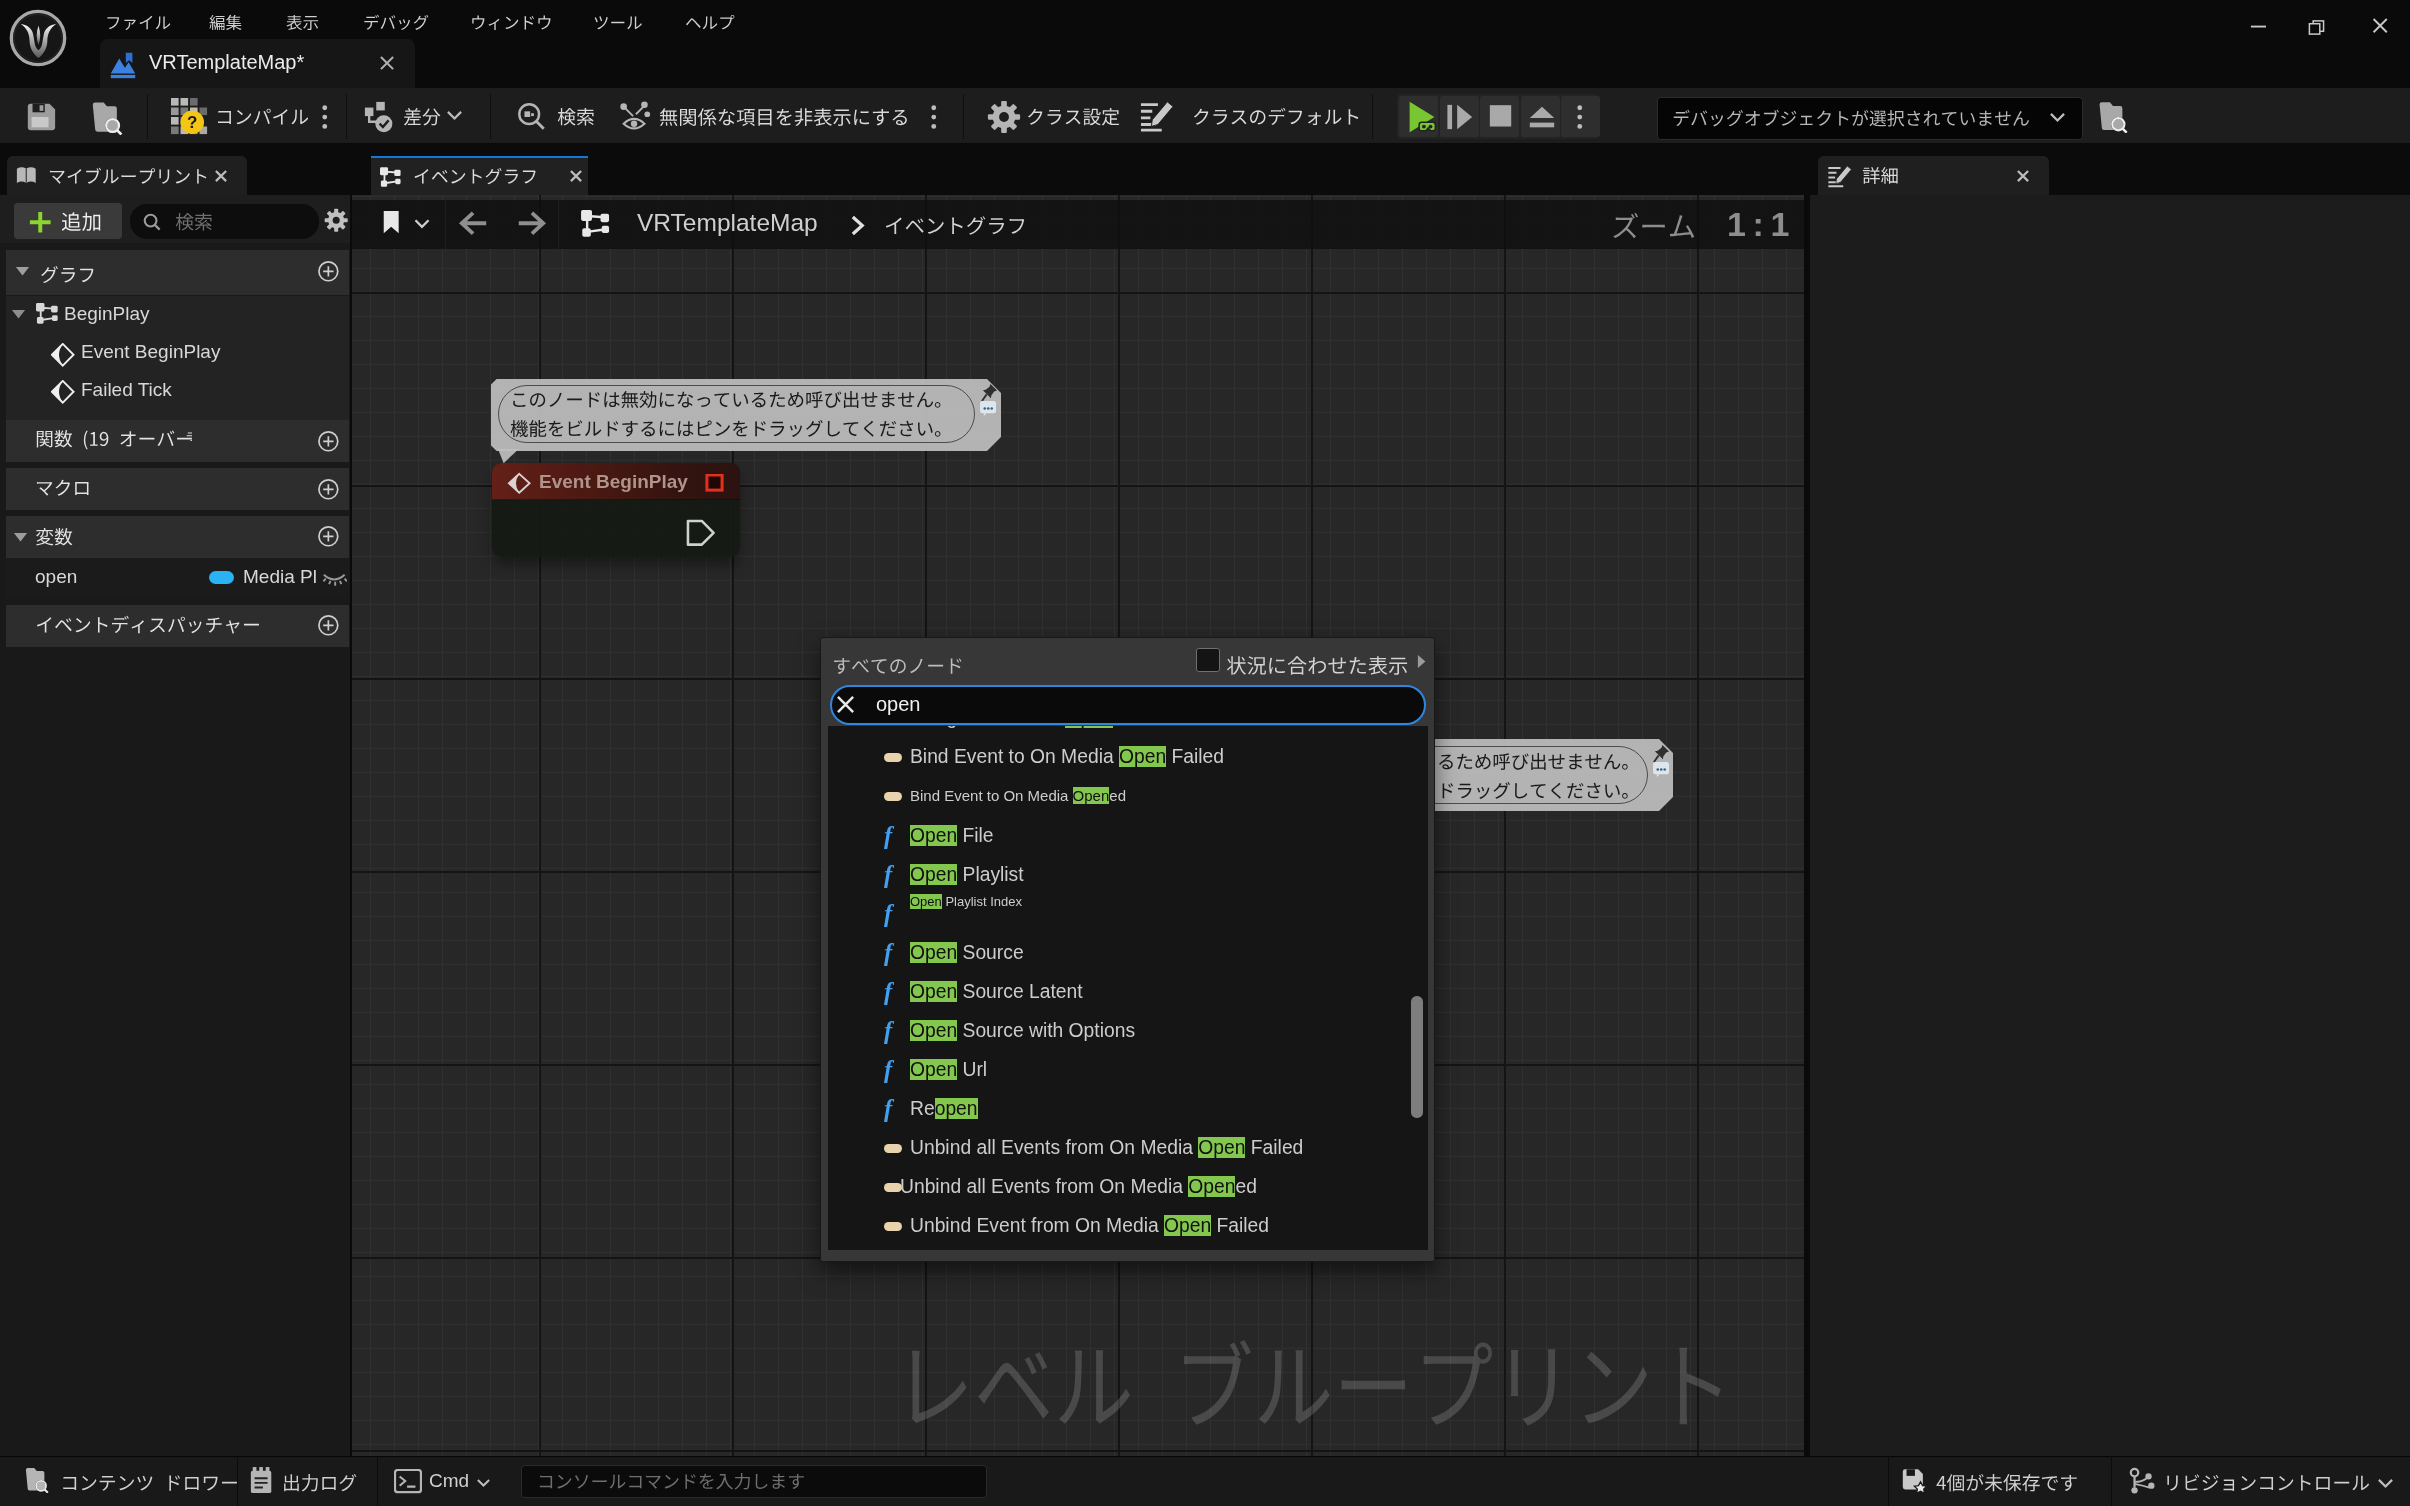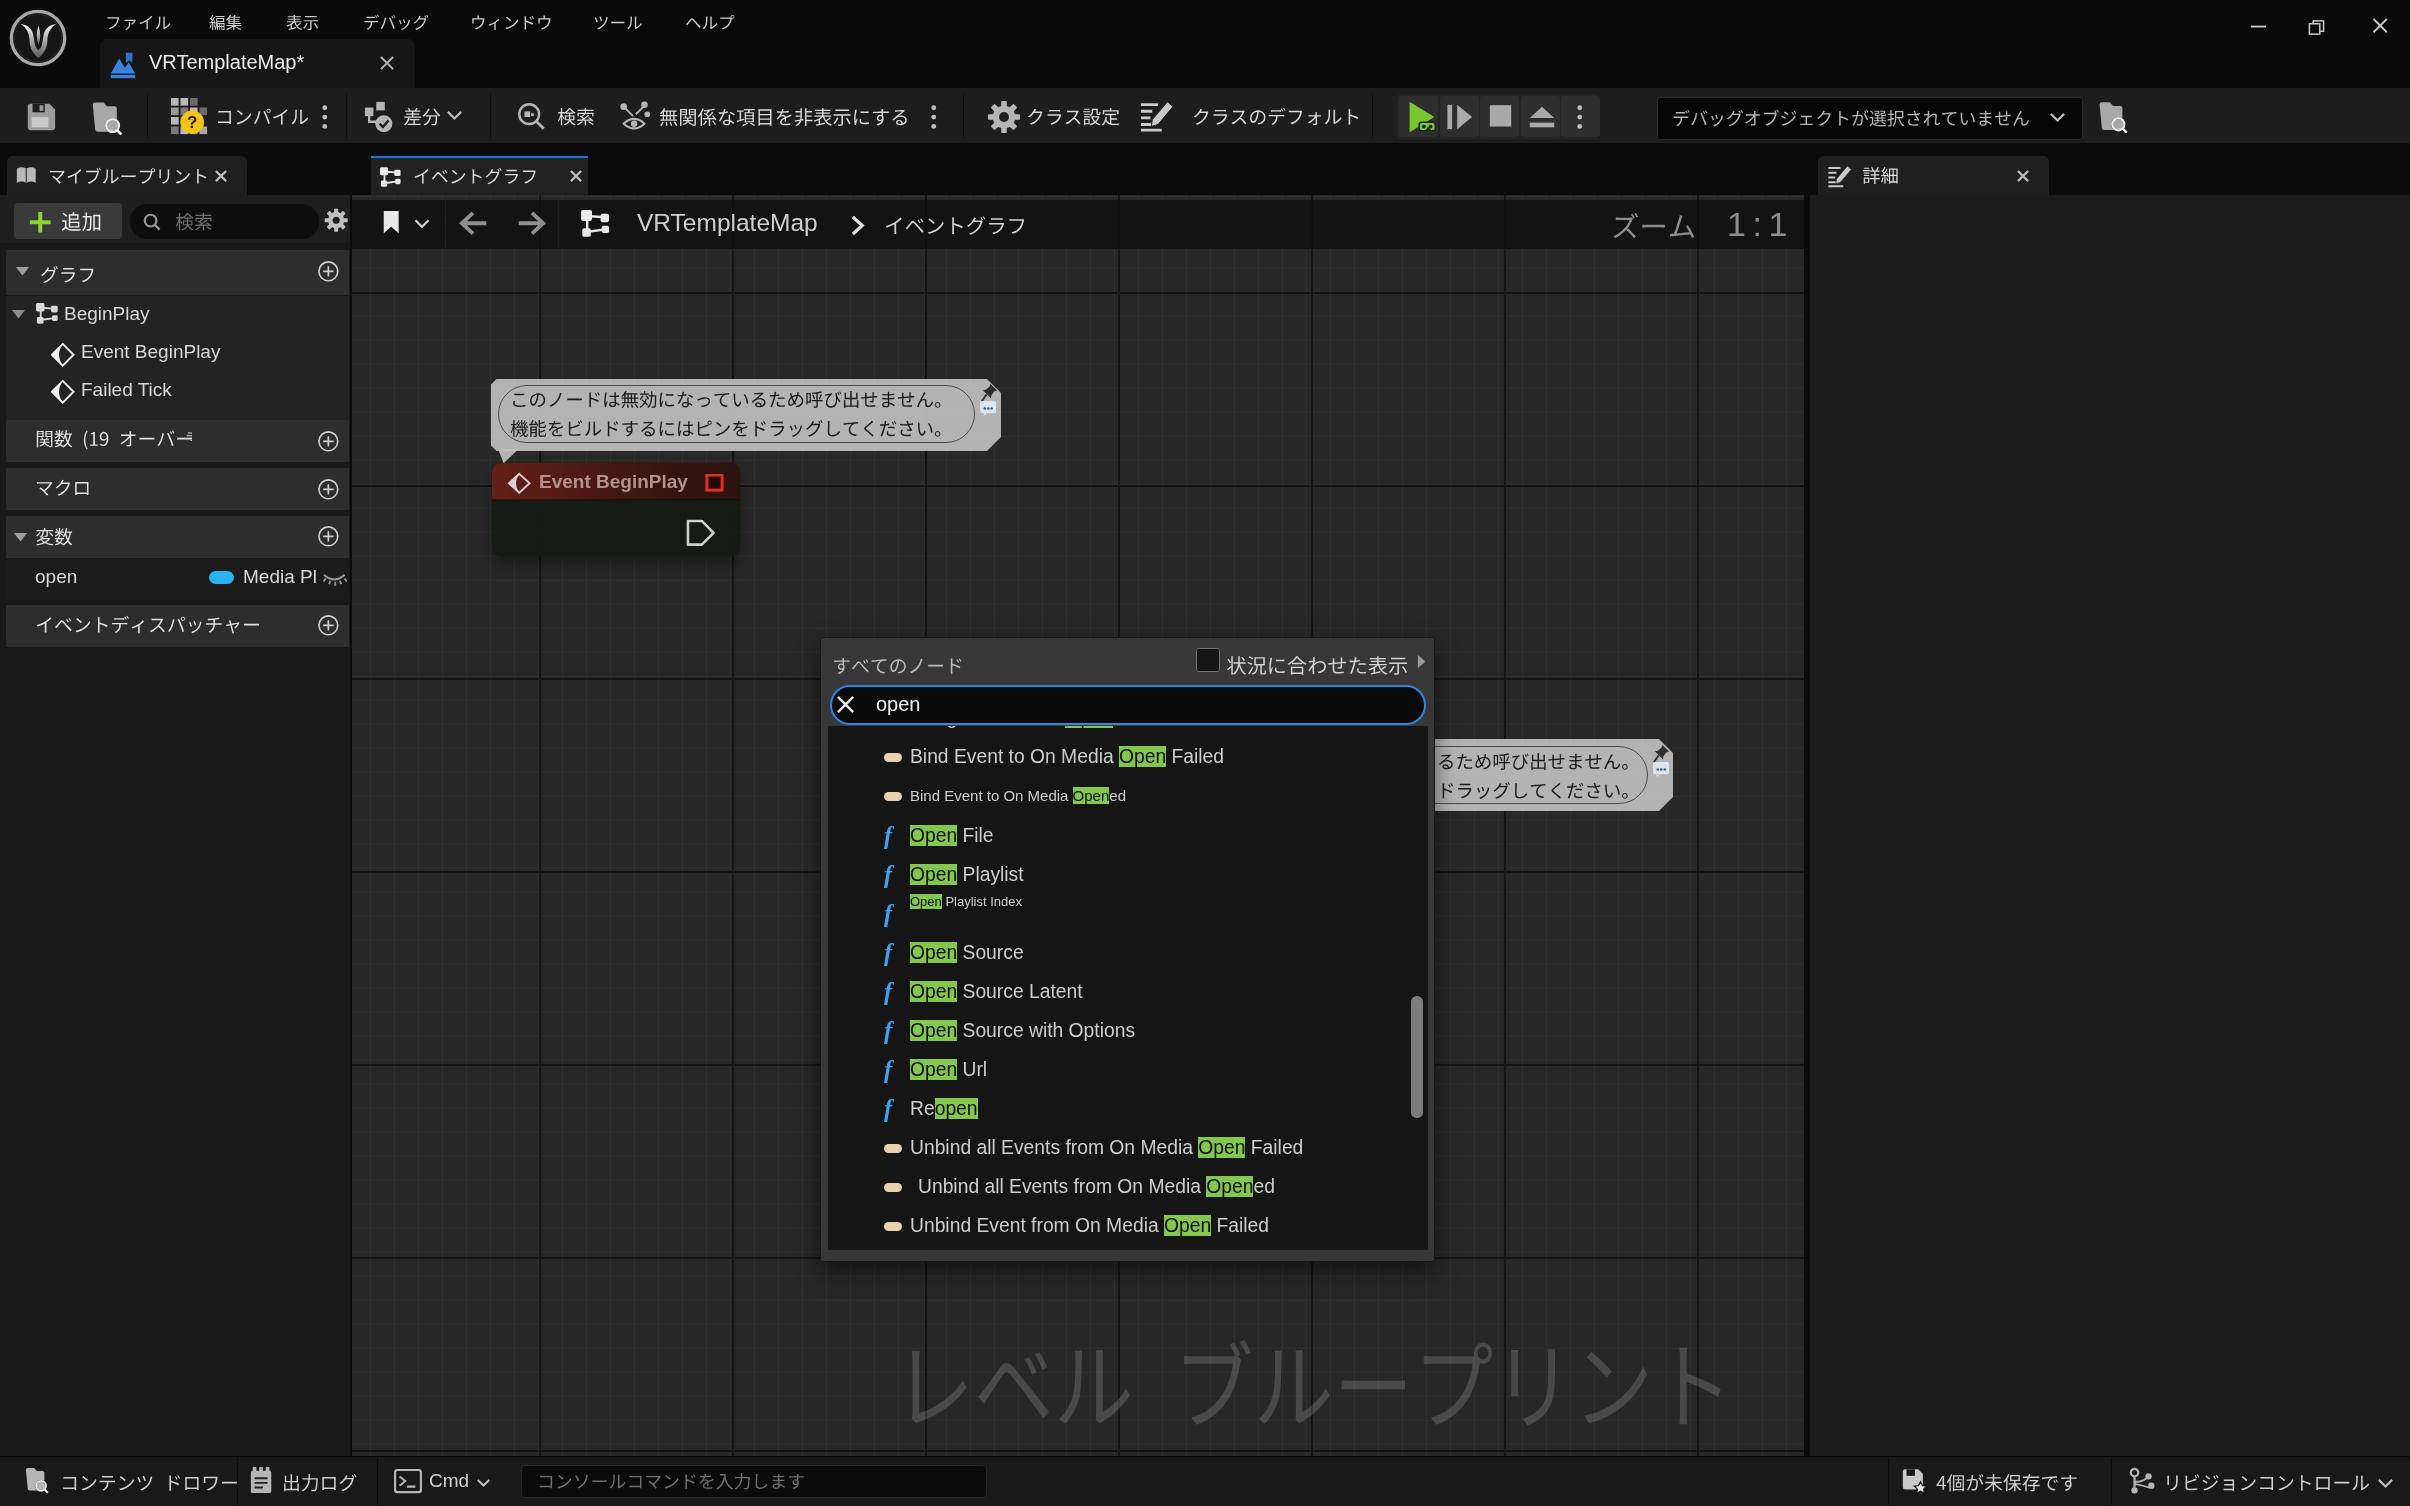--- a/index.html
+++ b/index.html
@@ -697,21 +697,21 @@
       <use href="#ga30d5" x="6000"></use>
     </g>
   </svg>
 <svg style="position:absolute;left:1611px;top:210px;overflow:visible" width="87" height="36" viewBox="0 0 92 38">
     <g fill="#8d8d8d" transform="translate(0,28.5) scale(0.030000,-0.030000)">
       <use href="#ga30ba" x="0"></use>
       <use href="#ga30fc" x="1000"></use>
       <use href="#ga30e0" x="2000"></use>
     </g>
   </svg>
-<div style="position:absolute;left:1727px;top:207px;font-size:34px;line-height:34px;color:#8d8d8d;font-weight:400;white-space:pre;letter-spacing:6.6px">1:1</div>
+<div style="position:absolute;left:1727px;top:207px;font-size:34px;line-height:34px;color:#8d8d8d;font-weight:700;white-space:pre;letter-spacing:6.6px">1:1</div>
 <div style="position:absolute;left:492px;top:463px;width:248px;height:94px;background:rgba(22,26,19,0.93);border-radius:9.4px;box-shadow:0 7.5px 13px rgba(0,0,0,0.35)"></div>
 <div style="position:absolute;left:492px;top:463px;width:248px;height:37px;background:linear-gradient(90deg,#642018,#4a1912 40%,#341410 75%,#2b1210);border-radius:9.4px 9.4px 0 0;border-bottom:0.9px solid rgba(0,0,0,0.4)"></div>
 <svg style="position:absolute;left:507px;top:472px;" width="24.5" height="22.6" viewBox="0 0 26 24">
     <path d="M13 2 L24 12 L13 22 L2 12 Z" fill="none" stroke="#d9d3d2" stroke-width="2"></path>
     <path d="M13 2 L2 12 L13 22 q-3.5-5-3.5-10 q0-5 3.5-10 z" fill="#d9d3d2"></path>
   </svg>
 <div style="position:absolute;left:539px;top:472px;font-size:19px;line-height:19px;color:#b0938b;font-weight:600;white-space:pre;">Event BeginPlay</div>
 <svg style="position:absolute;left:705px;top:474px;" width="19" height="18" viewBox="0 0 20 19">
     <rect x="2" y="1" width="16" height="16" fill="rgba(28,6,4,0.85)" stroke="#e3301d" stroke-width="3.2"></rect>
   </svg>
@@ -885,21 +885,21 @@
     <div style="position:absolute;left:82px;top:253px;font-size:19.3px;line-height:26px;color:#cdcdcd;white-space:pre"><span style="background:#84c74e;color:#101010">Open</span> Source Latent</div>
     <div style="position:absolute;left:56px;top:292px;font-family:'Liberation Serif',serif;font-style:italic;font-weight:bold;font-size:24.5px;line-height:26px;color:#42a0f0">f</div>
     <div style="position:absolute;left:82px;top:292px;font-size:19.3px;line-height:26px;color:#cdcdcd;white-space:pre"><span style="background:#84c74e;color:#101010">Open</span> Source with Options</div>
     <div style="position:absolute;left:56px;top:331px;font-family:'Liberation Serif',serif;font-style:italic;font-weight:bold;font-size:24.5px;line-height:26px;color:#42a0f0">f</div>
     <div style="position:absolute;left:82px;top:331px;font-size:19.3px;line-height:26px;color:#cdcdcd;white-space:pre"><span style="background:#84c74e;color:#101010">Open</span> Url</div>
     <div style="position:absolute;left:56px;top:370px;font-family:'Liberation Serif',serif;font-style:italic;font-weight:bold;font-size:24.5px;line-height:26px;color:#42a0f0">f</div>
     <div style="position:absolute;left:82px;top:370px;font-size:19.3px;line-height:26px;color:#cdcdcd;white-space:pre">Re<span style="background:#84c74e;color:#101010">open</span></div>
     <div style="position:absolute;left:56px;top:418px;width:18px;height:9.4px;background:#e9d3ac;border-radius:4.7px"></div>
     <div style="position:absolute;left:82px;top:409px;font-size:19.3px;line-height:26px;color:#cdcdcd;white-space:pre">Unbind all Events from On Media <span style="background:#84c74e;color:#101010">Open</span> Failed</div>
     <div style="position:absolute;left:56px;top:457px;width:18px;height:9.4px;background:#e9d3ac;border-radius:4.7px"></div>
-    <div style="position:absolute;left:90px;top:448px;font-size:19.3px;line-height:26px;color:#cdcdcd;white-space:pre">Unbind all Events from On Media <span style="background:#84c74e;color:#101010">Open</span>ed</div>
+    <div style="position:absolute;left:72px;top:448px;font-size:19.3px;line-height:26px;color:#cdcdcd;white-space:pre">Unbind all Events from On Media <span style="background:#84c74e;color:#101010">Open</span>ed</div>
     <div style="position:absolute;left:56px;top:496px;width:18px;height:9.4px;background:#e9d3ac;border-radius:4.7px"></div>
     <div style="position:absolute;left:82px;top:487px;font-size:19.3px;line-height:26px;color:#cdcdcd;white-space:pre">Unbind Event from On Media <span style="background:#84c74e;color:#101010">Open</span> Failed</div>
   </div>
 <div style="position:absolute;left:1411px;top:996px;width:12.2px;height:122px;background:#7d7d7d;border-radius:5.6px;z-index:30"></div>
 <div style="position:absolute;left:0px;top:1456px;width:2411px;height:51px;background:#191919;border-top:1.9px solid #060606"></div>
 <svg style="position:absolute;left:22.6px;top:1467px;" width="26" height="26" viewBox="0 0 28 28">
     <g transform="scale(0.78)">
       <path d="M4 4 q0-2.5 2.5-2.5 h9 l3.5 4 h8 q2.5 0 2.5 2.5 v22 q0 2.5-2.5 2.5 h-18 q-2.5 0-2.5-2.5 z" fill="#b5b5b5"></path>
       <circle cx="25" cy="26" r="7" fill="#b5b5b5" stroke="#1d1d1d" stroke-width="2.2"></circle>
       <circle cx="25" cy="26" r="6.8" fill="none" stroke="#ededed" stroke-width="2.4"></circle>

